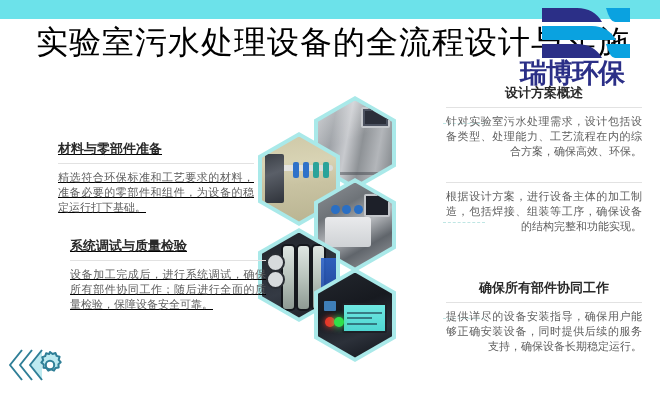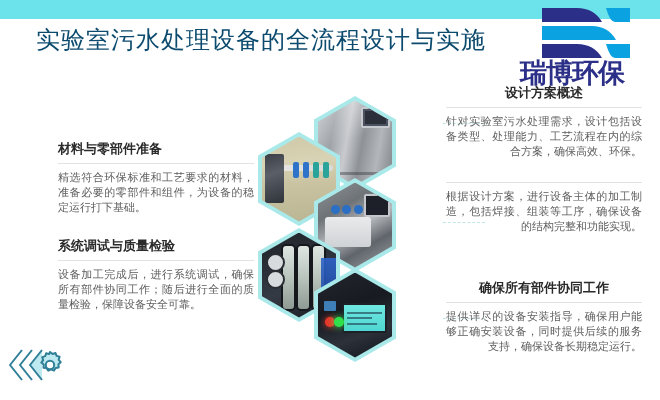--- a/index.html
+++ b/index.html
@@ -31,27 +31,27 @@
     width: 660px;
     height: 19px;
     background: #6ce2ea;
   }
 
   
   .slide-title {
     position: absolute;
     left: 36px;
     top: 27px;
-    font-size: 24px;
+    font-size: 32px;
     line-height: 30px;
     letter-spacing: 1px;
-    color: #0c4a6e;
+    color: #000000;
     font-weight: normal;
     white-space: nowrap;
-    font-family: Liberation Mono, monospace;
+    font-family: Liberation Sans, sans-serif;
   }
 
   
   .logo {
     position: absolute;
     right: 24px;
     top: 6px;
     width: 128px;
     height: 86px;
   }
@@ -278,28 +278,28 @@
     border-top: 1px solid #e2e2e2;
     margin-bottom: 6px;
   }
   .block .b-body {
     font-size: 11px;
     line-height: 15px;
     color: #5d5d5d;
     font-family: "DejaVu Sans", "Liberation Sans", sans-serif;
     text-align: justify;
   }
-  .block.left  { left: 58px; text-align: left; }
+  .block.left  { left: 58px; text-align: left; text-decoration: underline; }
   .block.left .b-title { text-align: left; }
   .block.right { right: 18px; text-align: right; }
   .block.right .b-title { text-align: center; }
   .block.right .b-body { text-align: justify; text-align-last: right; }
 
   .block.l1 { top: 140px; }
-  .block.l2 { top: 237px; }
+  .block.l2 { top: 237px; margin-left: 12px; }
   .block.r1 { top: 84px; }
   .block.r2 { top: 182px; }
   .block.r3 { top: 279px; }
 
   
   .deco-icon {
     position: absolute;
     left: 8px;
     bottom: 12px;
     width: 62px;

